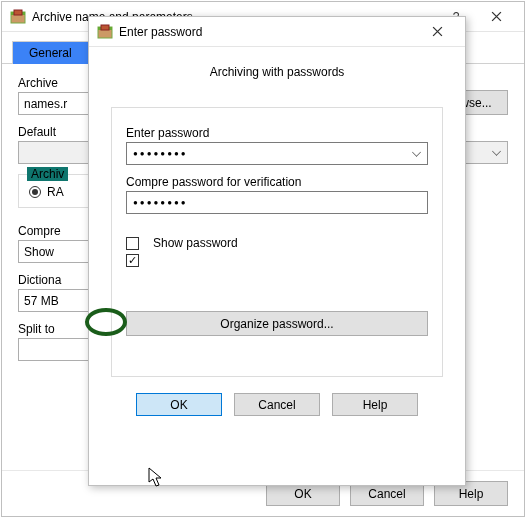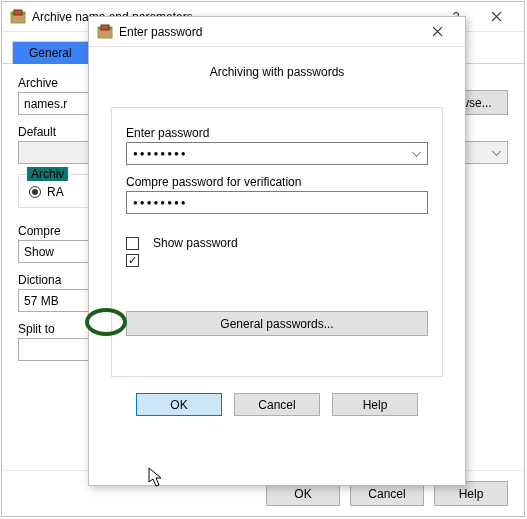--- a/index.html
+++ b/index.html
@@ -264,21 +264,21 @@
         <span class="chk"></span>
         <span>Show password</span>
       </div>
       <div class="checkbox">
         <span class="chk">✓</span>
       </div>
 
       <div style="height:40px;"></div>
 
       <div class="btn" style="width:100%;">
-          <span>General passwords...</span>
+          <span>Organize password...</span>
         </div>
     </div>
   </div>
 
   <div style="display:flex; gap:12px; justify-content:center; padding:16px;">
     <div class="dlg-btn default">
         <span>OK</span>
       </div>
     <div class="dlg-btn">
         <span>Cancel</span>

